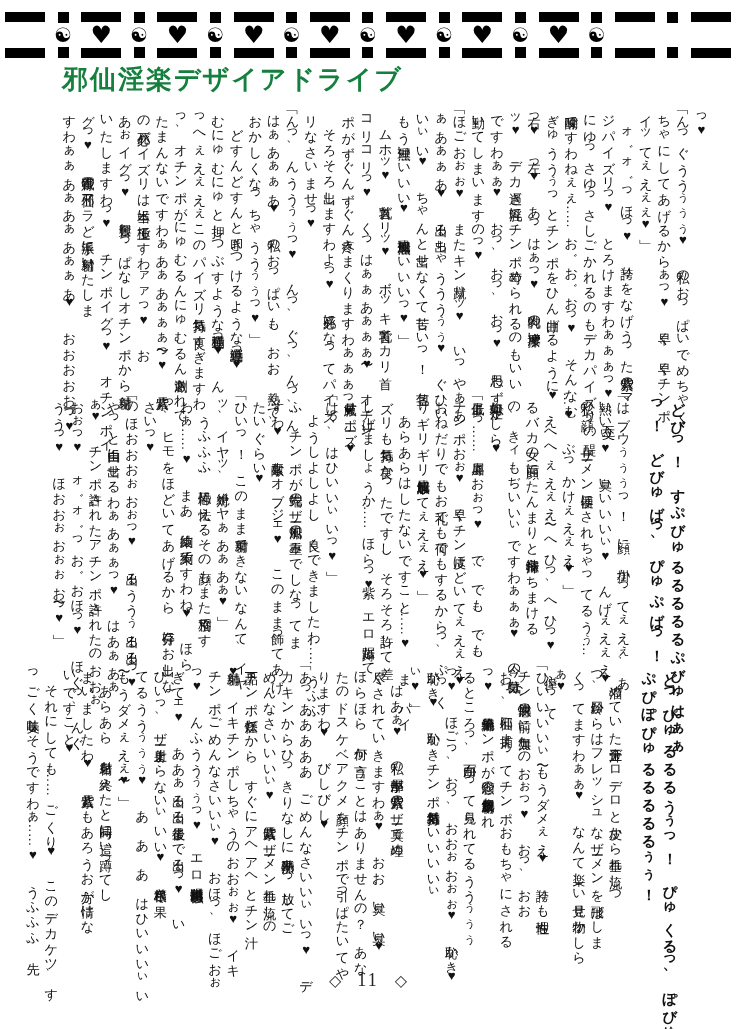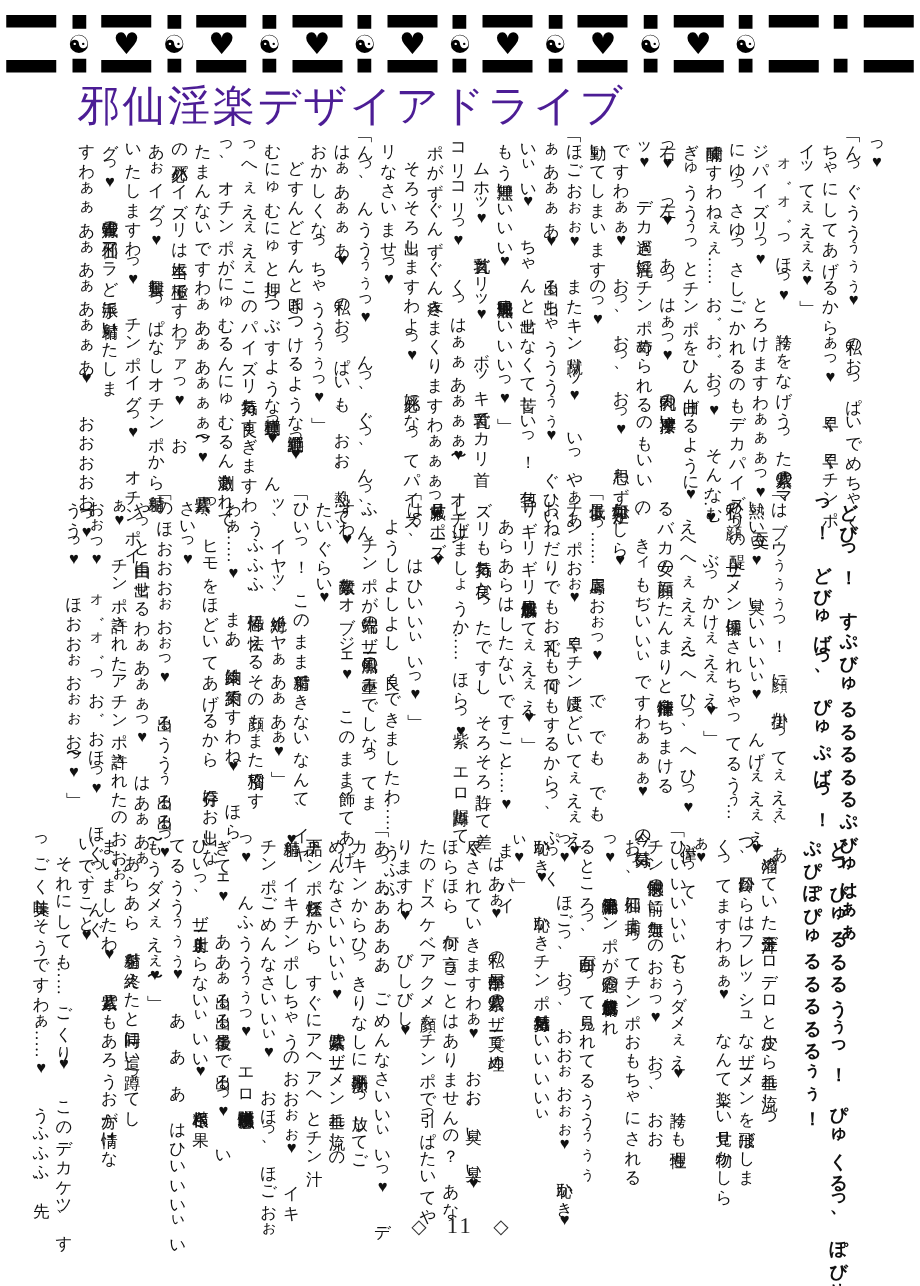--- a/index.html
+++ b/index.html
@@ -14,21 +14,21 @@
   .bcell.short{width:26px;}
   .bcell .bar{background:#000;}
   .bcell.long .bar{width:40px;height:10px;}
   .bcell.short .bar{width:11px;height:11px;}
   .bcell .sym{position:absolute;top:50%;left:50%;transform:translate(-50%,-50%);
         line-height:1;color:#000;font-family:"DejaVu Sans",sans-serif;}
   .bcell .sym.heart{font-size:24px;}
   .bcell .sym.yin{font-size:20px;}
   
   .title{position:absolute;top:62px;left:62px;font-family:"DejaVu Sans",sans-serif;
-        font-size:34px;font-weight:400;letter-spacing:2px;color:#4c1d95;}
+        font-size:26px;font-weight:700;letter-spacing:2px;color:#15803d;}
   
   .band{position:absolute;writing-mode:vertical-rl;text-orientation:mixed;
         font-family:"Liberation Serif","DejaVu Serif",serif;
         font-size:13.2px;letter-spacing:0.5px;color:#111;}
   .band .col{white-space:nowrap;}
   #band1{top:106px;right:26px;height:274px;line-height:18.6px;}
   #band2{top:392px;right:48px;height:272px;line-height:18.2px;}
   #band3{top:662px;right:56px;height:292px;line-height:18.2px;}
   .col.sfx{font-family:"DejaVu Sans",sans-serif;font-weight:bold;font-size:14.5px;
         line-height:21px;letter-spacing:1.5px;}

